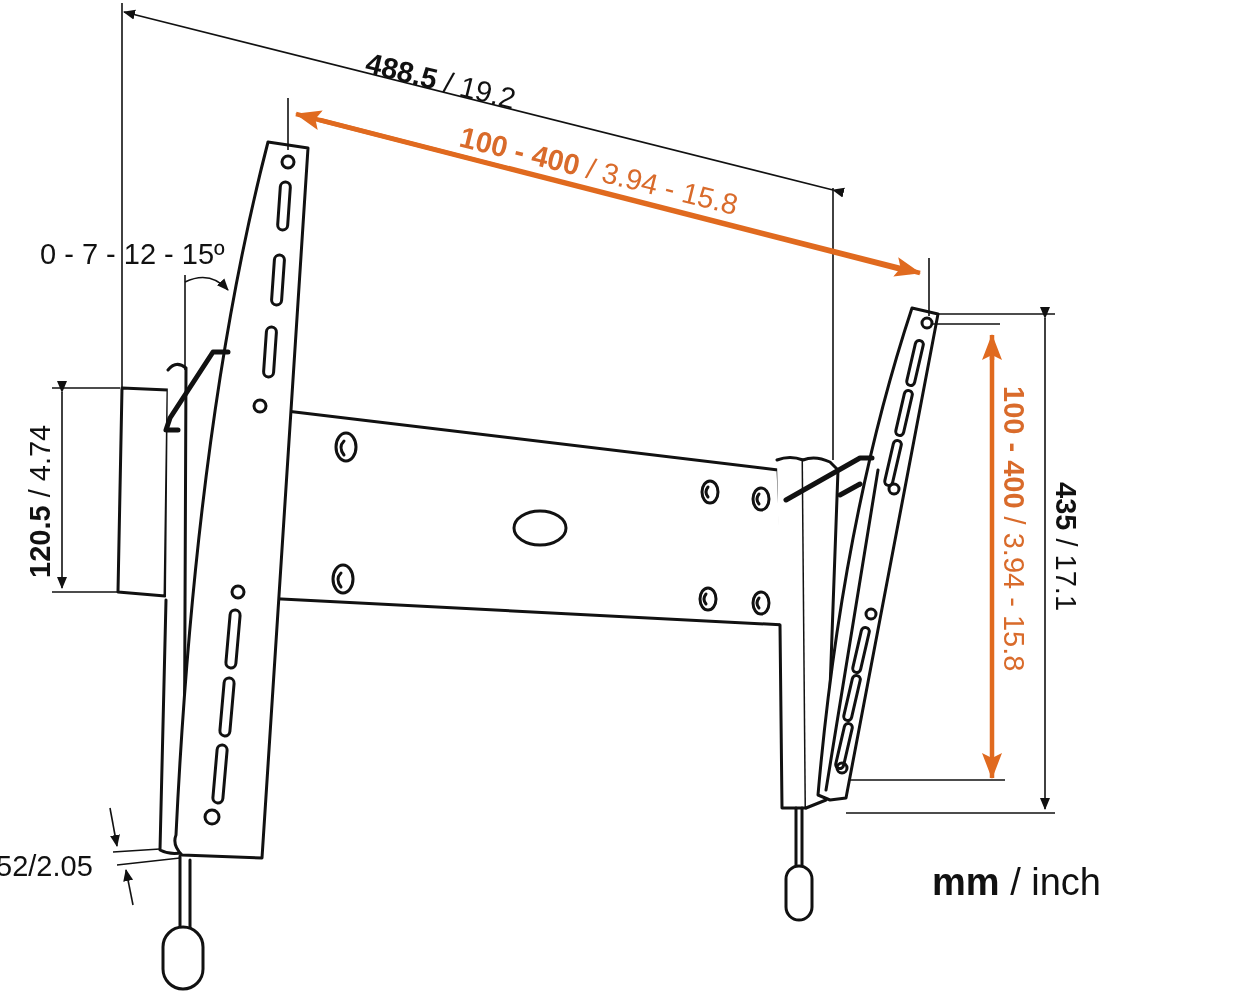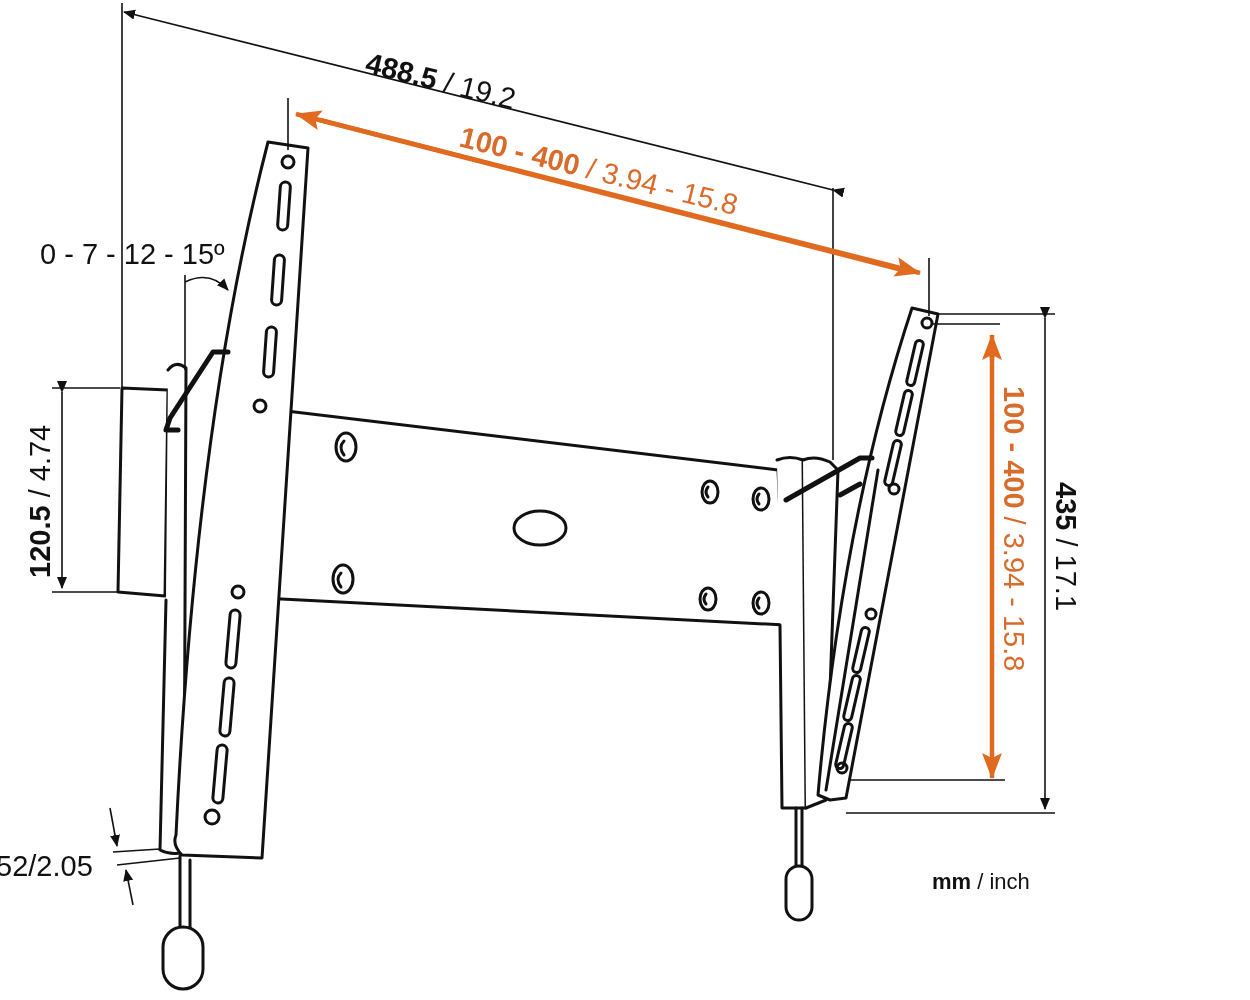--- a/index.html
+++ b/index.html
@@ -1,20 +1,20 @@
 <!DOCTYPE html>
 <html><head>
 <meta charset="utf-8">
 <style>
   html, body { margin: 0; padding: 0; background: #ffffff; }
   body { width: 1250px; height: 1000px; position: relative; overflow: hidden; font-family: "Liberation Sans", sans-serif; }
   #stage { position: absolute; left: 0; top: 0; width: 1250px; height: 1000px; }
   svg text { font-family: "Liberation Sans", sans-serif; }
   .dim-bold { font-weight: bold; }
-  .legend { position: absolute; left: 932px; top: 862px; font-size: 22px; line-height: 40px; white-space: nowrap; }
+  .legend { position: absolute; left: 932px; top: 862px; font-size: 38px; line-height: 40px; white-space: nowrap; }
   .legend .l1 { color: #111111; }
   .legend .l1 b { font-weight: bold; }
   .legend .l2, .legend .l3 { color: #d96b2b; }
 </style>
 </head>
 <body>
 
 <div id="stage">
 <svg width="1250" height="1000" viewBox="0 0 1250 1000" xmlns="http://www.w3.org/2000/svg">
   <defs>

